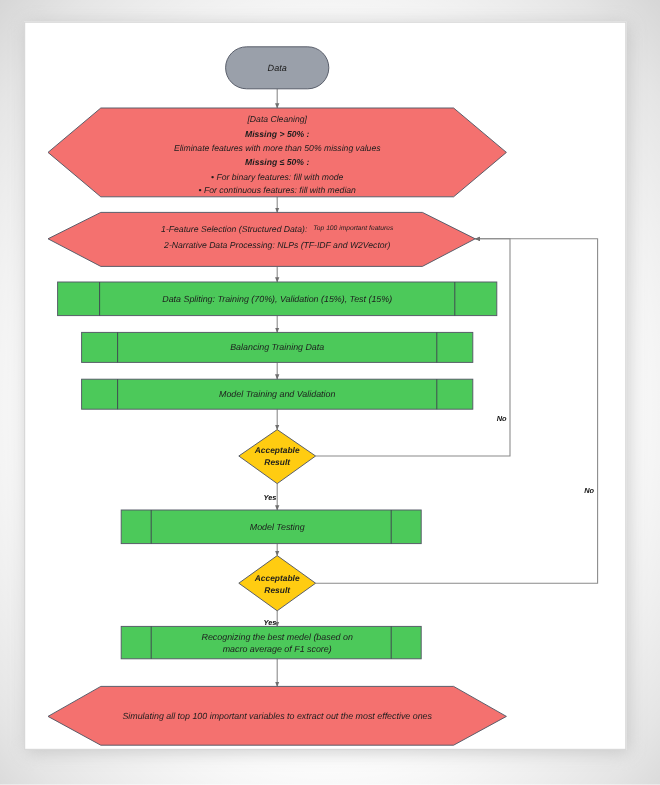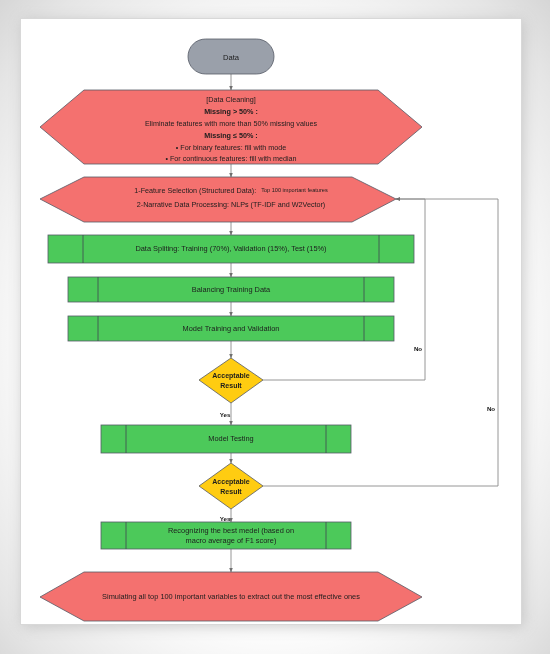--- a/index.html
+++ b/index.html
@@ -9,20 +9,21 @@
     width: 550px;
     height: 654px;
     overflow: hidden;
     font-family: "Liberation Sans", sans-serif;
   }
   #root {
     position: relative;
     width: 550px;
     height: 654px;
     background: #ffffff;
+    font-style: italic;
   }
   
   #shadow-bg {
     position: absolute;
     left: 0; top: 0;
     width: 550px; height: 654px;
     background:
       radial-gradient(ellipse at 50% 52%, rgba(0,0,0,0.0) 58%, rgba(0,0,0,0.10) 88%, rgba(0,0,0,0.16) 100%);
   }
   #canvas-shadow {

